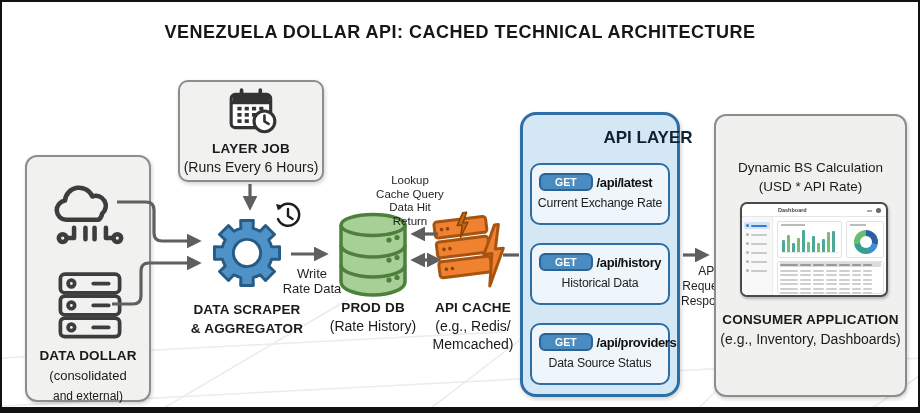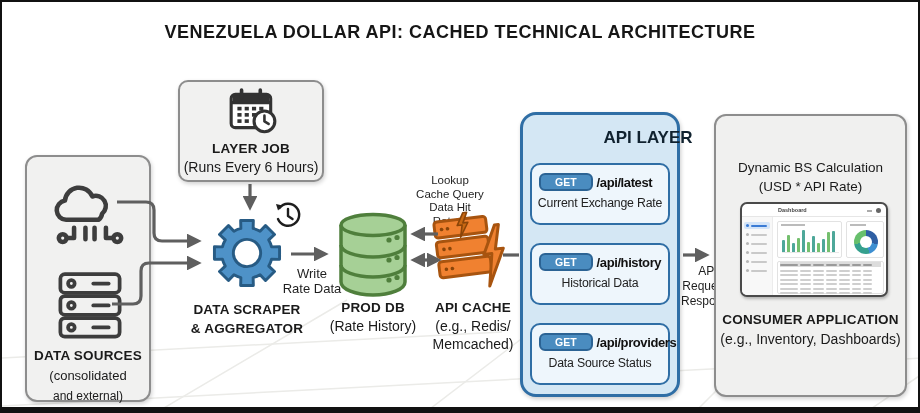--- a/index.html
+++ b/index.html
@@ -118,21 +118,21 @@
         <rect x="3" y="42" width="54" height="17" rx="4"></rect>
         <circle cx="13" cy="10.5" r="3"></circle>
             <path d="M33,10.5 h14"></path>
         <circle cx="13" cy="30.5" r="3"></circle>
             <path d="M33,30.5 h14"></path>
         <circle cx="13" cy="50.5" r="3"></circle>
             <path d="M33,50.5 h14"></path>
       </g>
     </svg>
     <div class="lbl" style="left:0;top:188px;width:100%;line-height:19px;">
-      <b>DATA SOURCES</b><br>
+      <b>DATA DOLLAR</b><br>
       <span class="sub" style="font-size:13px;">(consolidated</span><br>
       <span class="sub" style="font-size:12px;">and external)</span>
     </div>
   </div>
 
   <div class="graybox" style="left:176px;top:78px;width:146px;height:102px;border-radius:10px;">
     <svg width="52" height="48" viewBox="0 0 50 46" style="position:absolute;left:47px;top:6px;">
       <rect x="4" y="6" width="38" height="32" rx="4" fill="#fff" stroke="#333" stroke-width="3"></rect>
       <path d="M4,14 h38" stroke="#333" stroke-width="3"></path>
       <rect x="5.5" y="7.5" width="35" height="6" fill="#333"></rect>
@@ -188,21 +188,21 @@
           <circle cx="64" cy="45.5" r="2.6"></circle>
       <circle cx="56" cy="68" r="2.6"></circle>
           <circle cx="64" cy="65.5" r="2.6"></circle>
     </g>
   </svg>
   <div class="lbl" style="left:321px;top:296px;width:100px;line-height:18px;">
     <b>PROD DB</b><br>
     <span class="sub">(Rate History)</span>
   </div>
 
-  <div class="arrowlbl" style="left:404px;top:172px;width:88px;">
+  <div class="arrowlbl" style="left:364px;top:172px;width:88px;">
     <span>Lookup</span><br>
     <span>Cache Query</span><br>
     <span>Data Hit</span><br>
     <span>Return</span>
   </div>
 
   <svg width="80" height="95" viewBox="0 0 80 95" style="position:absolute;left:430px;top:206px;">
     <g transform="rotate(-7 40 48)">
       <g fill="#f08130" stroke="#a8540f" stroke-width="3" stroke-linejoin="round">
         <rect x="6" y="10" width="52" height="16" rx="3"></rect>

